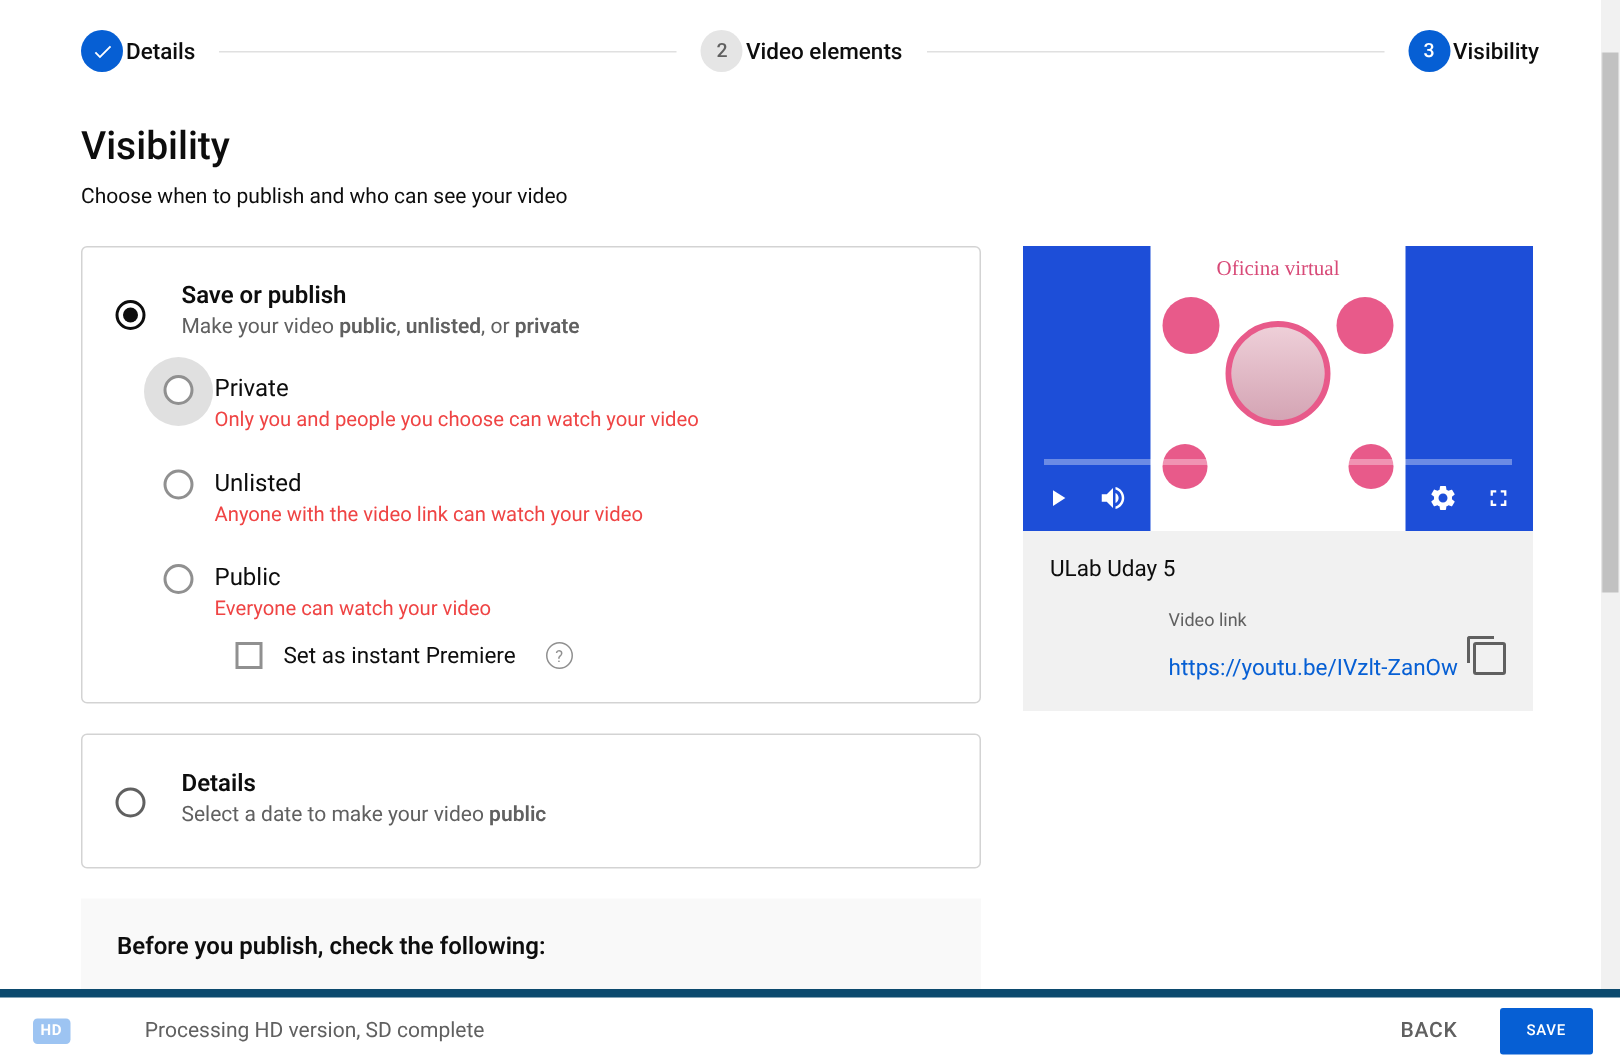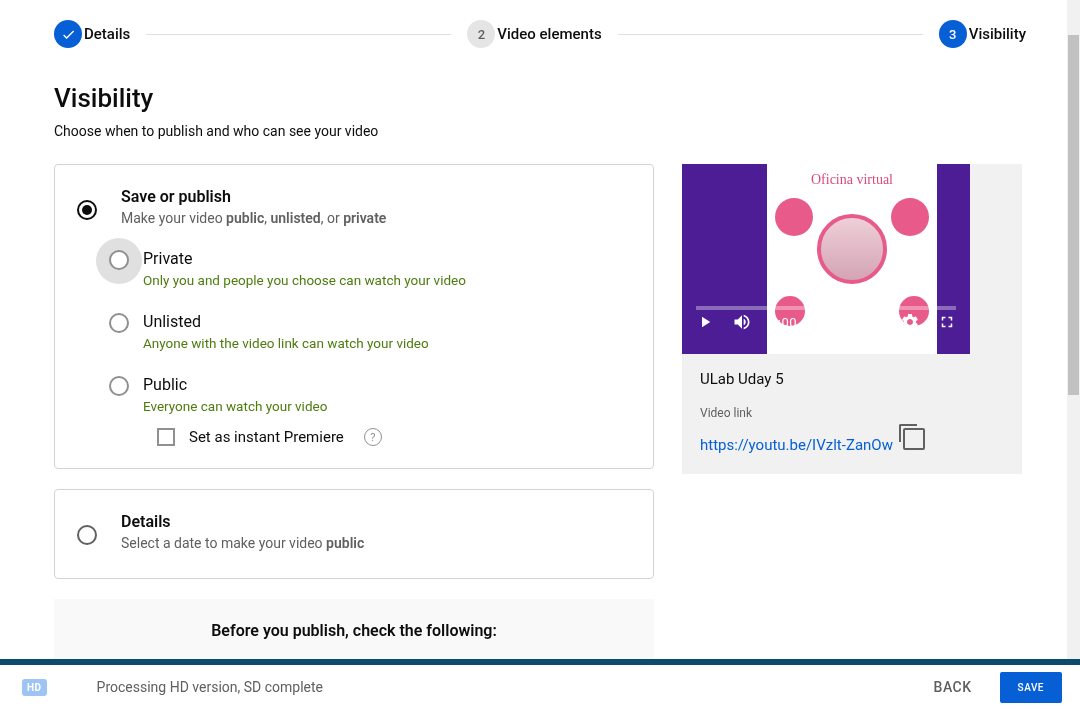--- a/index.html
+++ b/index.html
@@ -130,21 +130,21 @@
       border: 2px solid #909090;
       border-radius: 50%;
       flex-shrink: 0;
       margin-top: 1px;
       cursor: pointer;
       position: relative;
       background: #fff;
       z-index: 1;
     }
     .sub-title { font-size: 16px; color: #0d0d0d; margin-bottom: 4px; }
-    .sub-desc { font-size: 13.5px; color: #4d7c0f; }
+    .sub-desc { font-size: 13.5px; color: #ef4444; }
     .premiere-row {
       display: flex;
       align-items: center;
       gap: 14px;
       margin-top: 14px;
       margin-left: 14px;
     }
     .checkbox {
       width: 18px;
       height: 18px;
@@ -162,32 +162,31 @@
       align-items: center;
       justify-content: center;
       font-size: 11px;
       color: #909090;
       cursor: pointer;
       margin-left: 6px;
     }
     .before-box {
       background: #f9f9f9;
       padding: 22px 24px;
-      text-align: center;
     }
     .before-title { font-size: 16px; font-weight: 600; color: #0d0d0d; }
     .preview-card {
       background: #f1f1f1;
       border-radius: 0;
       overflow: hidden;
     }
     .video-player {
-      width: 288px;
+      width: 340px;
       height: 190px;
-      background: #4c1d95;
+      background: #1d4ed8;
       position: relative;
     }
     .video-thumb {
       position: absolute;
       left: 85px;
       top: 0;
       width: 170px;
       height: 190px;
       background: #fff;
     }
@@ -223,37 +222,37 @@
     .progress-bar {
       position: absolute;
       bottom: 44px;
       left: 14px;
       right: 14px;
       height: 4px;
       background: rgba(255,255,255,0.35);
     }
     .player-controls {
       position: absolute;
-      bottom: 10px;
+      bottom: 0;
       left: 0;
       right: 0;
       height: 44px;
       display: flex;
       align-items: center;
       padding: 0 14px;
       gap: 18px;
       color: #fff;
     }
     .pc-icon { cursor: pointer; display:flex; align-items:center; justify-content:center;}
     .pc-play svg, .pc-vol svg, .pc-gear svg, .pc-full svg { fill: #fff; }
     .pc-time { font-size: 13px; letter-spacing: 0.5px; }
     .pc-spacer { flex: 1; }
     .preview-info { padding: 16px 18px 20px 18px; }
     .preview-title { font-size: 15px; color: #0d0d0d; margin-bottom: 18px; }
-    .link-row { display: flex; align-items: flex-end; justify-content: flex-start; gap: 10px;}
+    .link-row { display: flex; align-items: flex-end; justify-content: flex-end; gap: 10px;}
     .link-label { font-size: 12px; color: #606060; margin-bottom: 4px; }
     .video-link { font-size: 15px; color: #065fd4; cursor: pointer; margin-top: 16px; }
     .copy-icon {
       width: 22px;
       height: 22px;
       border: 2px solid #606060;
       border-radius: 2px;
       position: relative;
       cursor: pointer;
       margin-bottom: 4px;

